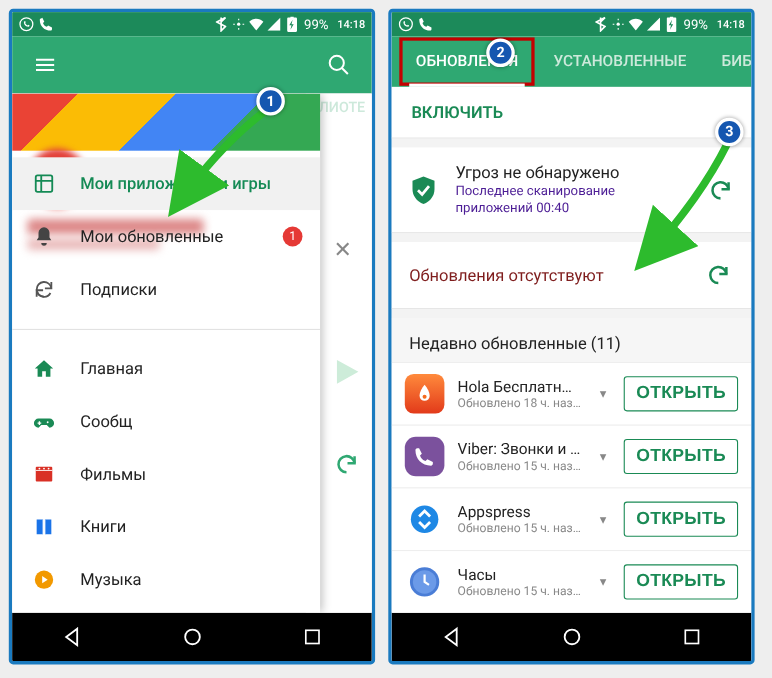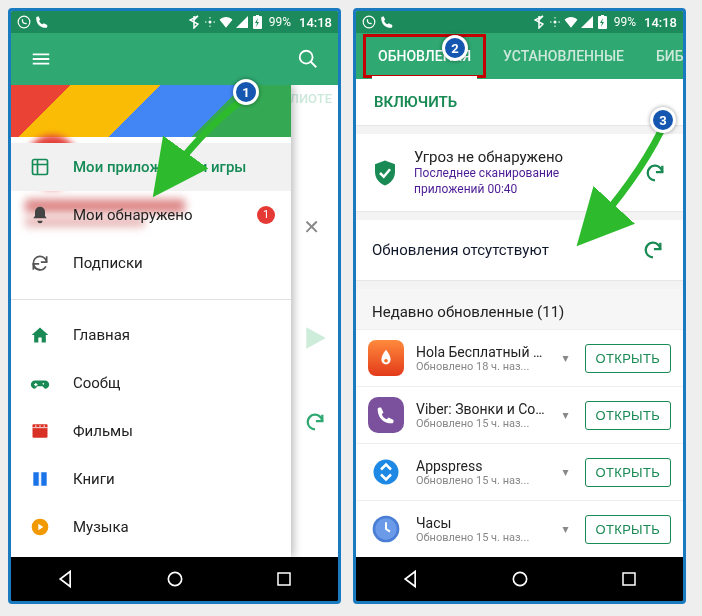--- a/index.html
+++ b/index.html
@@ -31,21 +31,21 @@
     display: flex;
     align-items: center;
     padding: 0 6px;
     font-size: 12px;
   }
   .statusbar .left-icons { display:flex; gap:4px; align-items:center;}
   .statusbar .spacer { flex:1; }
   .statusbar .right-icons { display:flex; gap:2px; align-items:center;}
   .status-ico { width:14px; height:14px; display:inline-flex; align-items:center; justify-content:center;}
   .battery { font-size:12px; margin-left:2px; }
-  .clock { font-size:13px; margin-left:6px; font-weight:500;}
+  .clock { font-size:10px; margin-left:6px; font-weight:500;}
   
   .toolbar {
     height: 52px;
     background: #2fa872;
     display:flex;
     align-items:center;
     padding: 0 8px;
     gap: 4px;
     position:relative;
   }
@@ -130,35 +130,35 @@
   .scan {
     display:flex; align-items:center; padding:14px 14px; gap:14px;
   }
   .shield { width:30px; height:30px; }
   .scan-txt .t1 { font-size:15px; color:#222;}
   .scan-txt .t2 { font-size:12px; color:#4c1d95; line-height:1.3;}
   .refresh-ico { margin-left:auto; color:#1a8a55; width:28px; height:28px; display:flex;align-items:center;justify-content:center;}
   .row {
     display:flex; align-items:center; padding:16px 16px; gap:12px;
   }
-  .row .lbl { font-size:15px; color:#0f172a;}
+  .row .lbl { font-size:15px; color:#7f1d1d;}
   .section-h {
     padding:14px 16px 8px; font-size:15px; color:#222; background:#f6f6f6;
   }
   .app-row {
     display:flex; align-items:center; padding:10px 12px; gap:12px; background:#fff; border-top:1px solid #eee;
   }
   .app-ico { width:36px; height:36px; border-radius:8px; display:flex;align-items:center;justify-content:center; flex-shrink:0;}
   .app-info { flex:1; min-width:0; overflow:hidden;}
   .app-name { font-size:14px; color:#222; white-space:nowrap; overflow:hidden; text-overflow:ellipsis;}
   .app-sub { font-size:11px; color:#888; white-space:nowrap; overflow:hidden; text-overflow:ellipsis;}
   .chev { color:#888; font-size:12px; padding:0 4px;}
   .open-btn {
     border:1px solid #1a8a55; color:#1a8a55; background:#fff;
-    font-size:13px; font-weight:400; padding:6px 10px; border-radius:3px;
+    font-size:16px; font-weight:700; padding:6px 10px; border-radius:3px;
     letter-spacing:0.3px;
   }
   
   .navbar {
     height:44px; background:#000; display:flex; align-items:center; justify-content:space-around;
   }
   .nav-btn { width:30px; height:30px; display:flex; align-items:center; justify-content:center; color:#fff;}
   
   .bubble {
     position:absolute; width:26px; height:26px; border-radius:50%;
@@ -271,21 +271,21 @@
               </svg>
           </span>
           <span>Мои приложения и игры</span>
         </div>
         <div class="drawer-item">
           <span class="dicon">
             <svg width="20" height="20" viewBox="0 0 24 24" fill="#444">
                 <path d="M12 2a6 6 0 0 0-6 6v5l-2 3h16l-2-3V8a6 6 0 0 0-6-6zm0 20a3 3 0 0 0 3-3H9a3 3 0 0 0 3 3z"></path>
               </svg>
           </span>
-          <span>Мои обнаружено</span>
+          <span>Мои обновленные</span>
           <span class="badge">1</span>
         </div>
         <div class="drawer-item">
           <span class="dicon">
             <svg width="20" height="20" viewBox="0 0 24 24" fill="none" stroke="#555" stroke-width="2">
                 <path d="M20 11A8 8 0 1 0 12 20"></path>
                 <path d="M4 13a8 8 0 0 0 15 3"></path>
                 <path d="M20 4v7h-7M4 20v-7h7"></path>
               </svg>
           </span>

